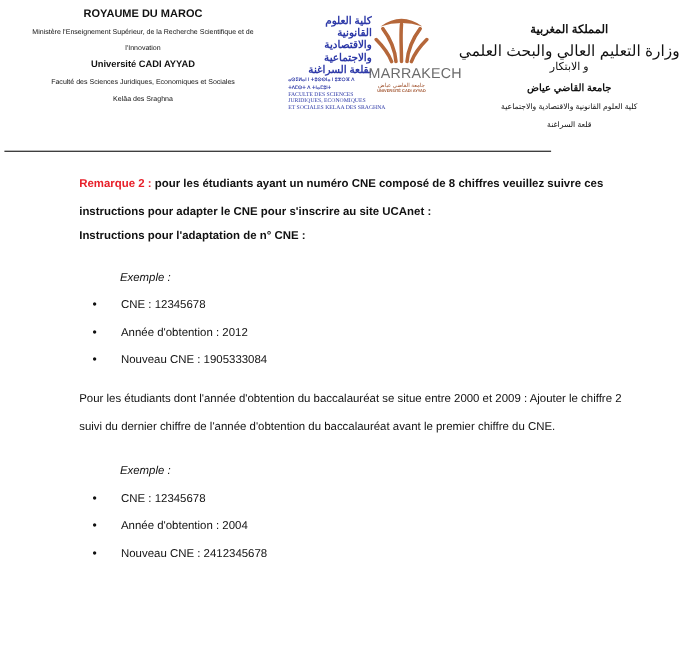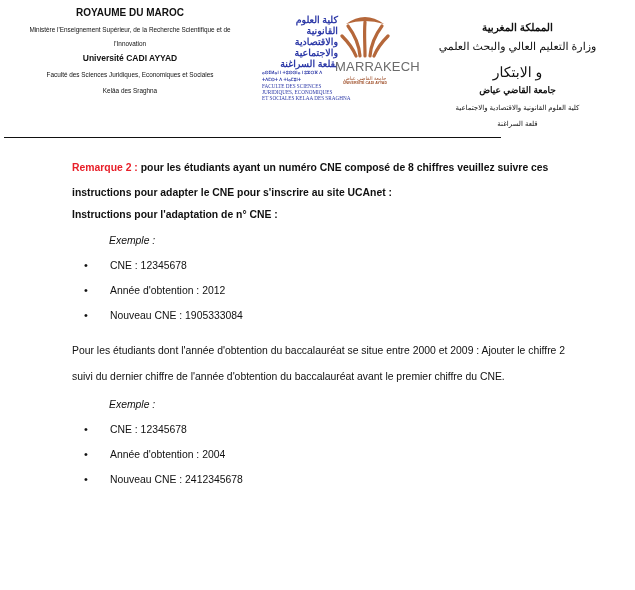--- a/index.html
+++ b/index.html
@@ -21,34 +21,34 @@
     .logo-fac .fr { font-family: "Liberation Serif", serif; font-size: 5.2px; line-height: 6px; white-space: nowrap; }
 
     .logo-uca { position: absolute; left: 335px; top: 14px; width: 60px; height: 90px; text-align: center; }
     .logo-uca svg { display: block; margin: 0 auto; }
     .logo-uca .city { font-size: 13px; color: #6b6b6b; letter-spacing: 0.2px; margin-top: 1px; }
     .logo-uca .ar2 { font-size: 5px; color: #a0522d; line-height: 6px; margin-top: 1px; }
     .logo-uca .en { font-size: 3.6px; color: #a0522d; line-height: 5px; font-weight: bold; }
 
     .hdr-right { position: absolute; left: 400px; top: 20px; width: 235px; text-align: center; direction: rtl; }
     .hdr-right .r1 { font-size: 10.5px; font-weight: bold; line-height: 14px; }
-    .hdr-right .r2 { font-size: 11px; line-height: 12px; margin-top: 6px; }
-    .hdr-right .r3 { font-size: 14px; line-height: 12px; margin-top: 14px; }
+    .hdr-right .r2 { font-size: 14px; line-height: 12px; margin-top: 6px; }
+    .hdr-right .r3 { font-size: 10px; line-height: 12px; margin-top: 4px; }
     .hdr-right .r4 { font-size: 9px; font-weight: bold; line-height: 12px; margin-top: 6px; }
     .hdr-right .r5 { font-size: 7px; line-height: 10px; margin-top: 7px; }
     .hdr-right .r6 { font-size: 7px; line-height: 10px; margin-top: 6px; }
 
     .rule { position: absolute; left: 4px; top: 137px; width: 497px; height: 0; border-top: 1.5px solid #111; }
 
     .content { position: absolute; left: 72px; top: 155px; width: 500px; font-size: 10.4px; }
     .remark { font-weight: bold; line-height: 25px; }
     .remark .red { color: #e8202a; }
     .centered-title { font-weight: bold; text-align: left; line-height: 20px; margin-top: 0px; }
     .para { line-height: 25.5px; margin-top: 10px; }
-    .example-label { font-style: italic; margin-left: 37px; margin-top: 8px; line-height: 16px; }
+    .example-label { font-style: italic; margin-left: 37px; margin-top: 20px; line-height: 16px; }
     ul.example { list-style: none; margin-top: 4px; }
     ul.example li { position: relative; padding-left: 38px; line-height: 25px; }
     ul.example li::before { content: "•"; position: absolute; left: 12px; top: 0; font-size: 11px; }
     .para2 { line-height: 25.5px; margin-top: 10px; }
   </style>
 </head>
 <body>
 
 <div class="header">
   <div class="hdr-left">

